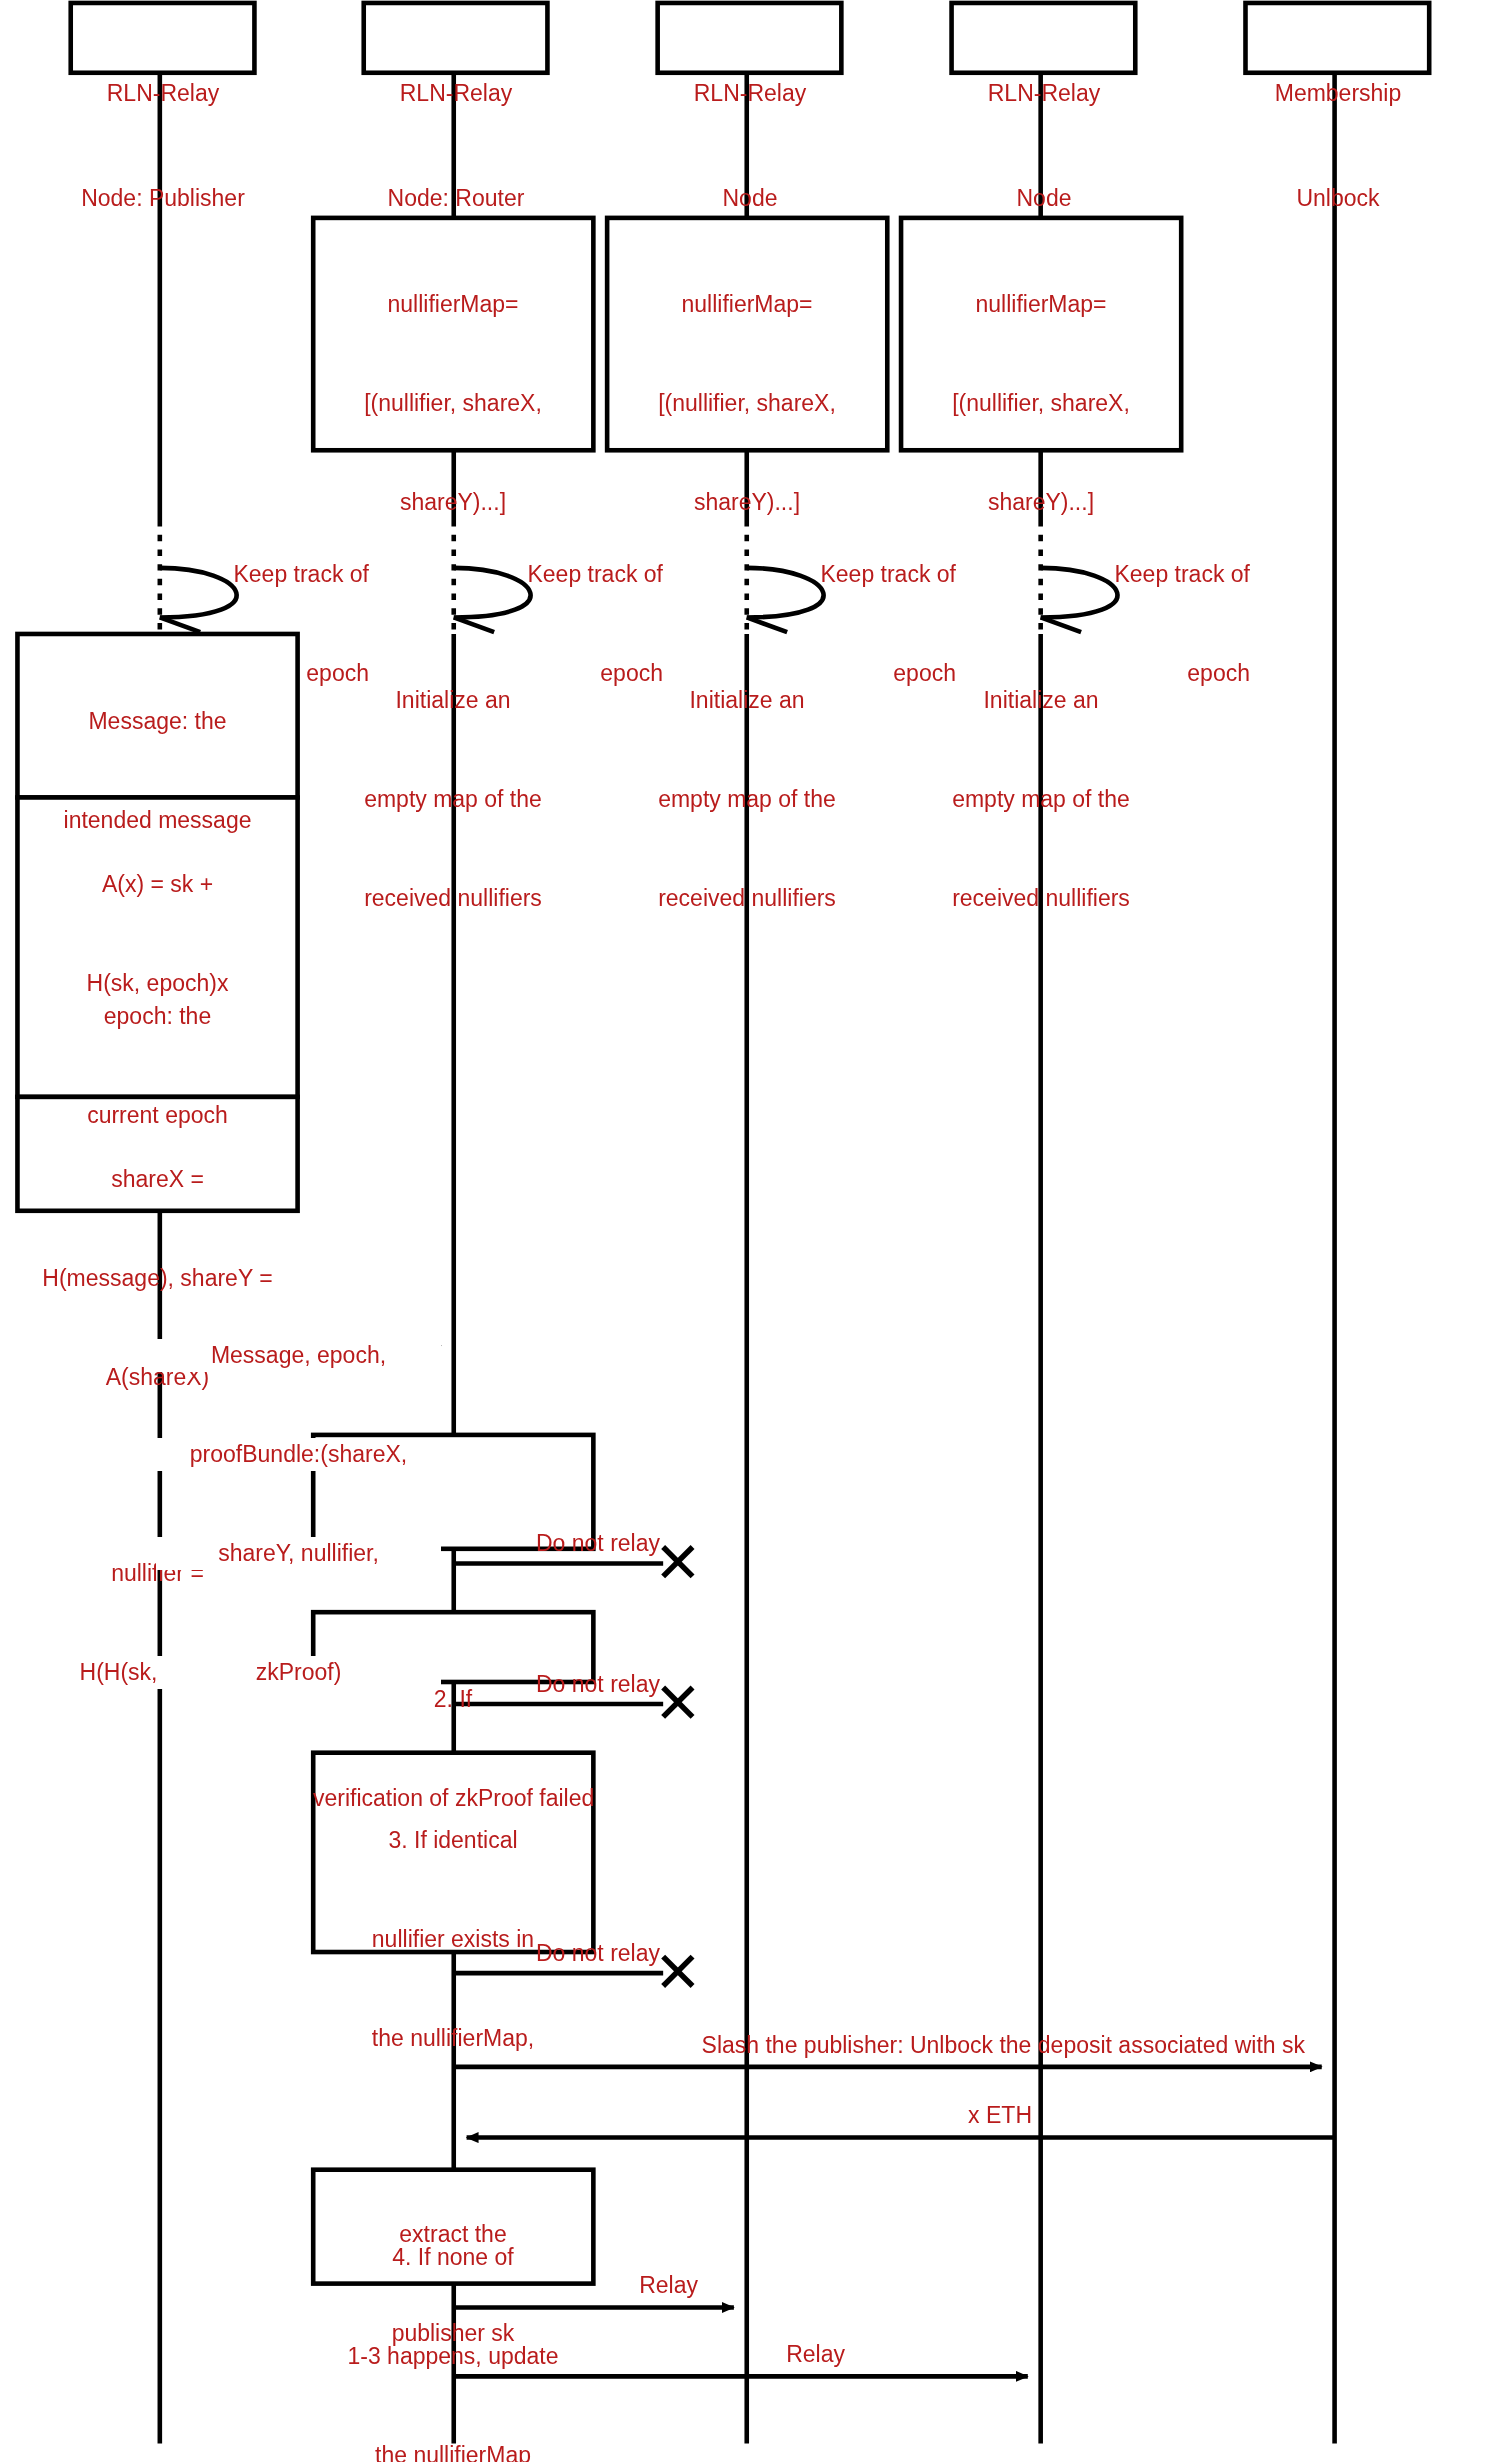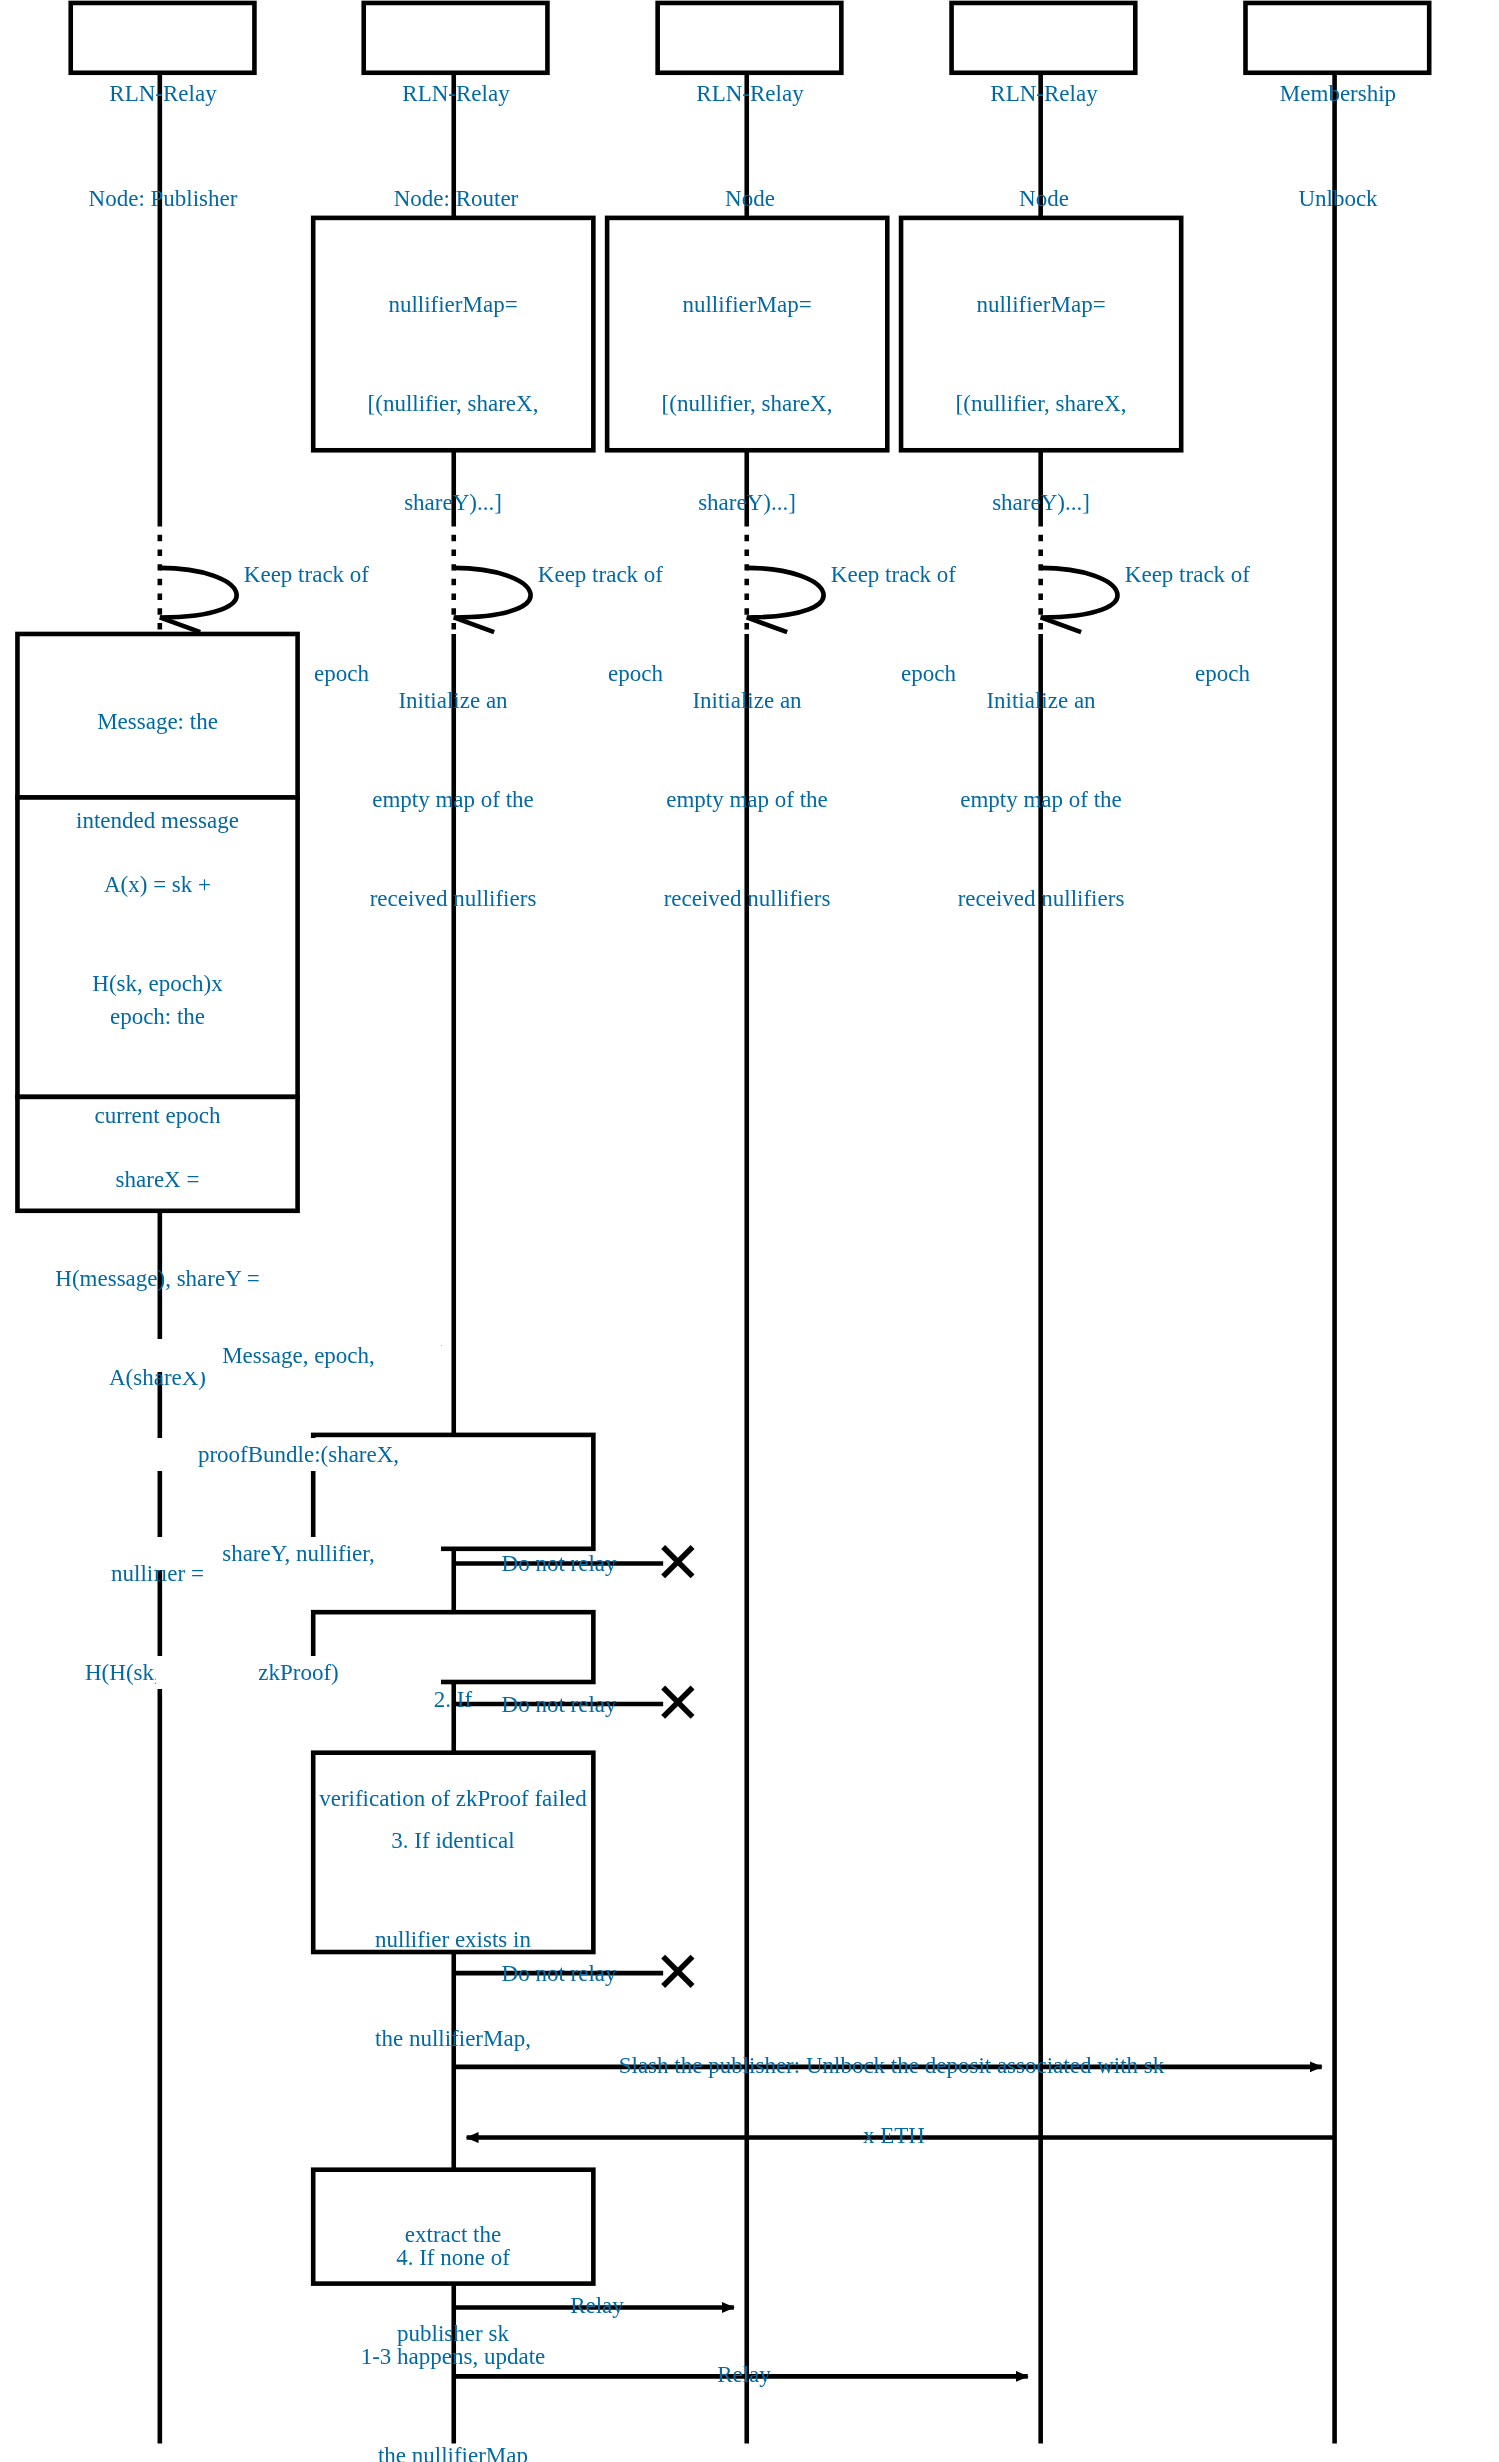--- a/index.html
+++ b/index.html
@@ -20,27 +20,27 @@
   }
   #diagram-svg {
     position: absolute;
     left: 0;
     top: 0;
     width: 1499px;
     height: 2462px;
   }
   .lbl {
     position: absolute;
-    font-family: Liberation Serif, serif;
+    font-family: Liberation Sans, sans-serif;
     font-size: 23px;
     line-height: 33px;
-    color: #0369a1;
+    color: #b91c1c;
     white-space: pre;
   }
-  .lbl.ctr { text-align: center; margin-top: 20px; }
+  .lbl.ctr { text-align: right; }
   .lbl.lft { text-align: right; }
   .hdr-text {
     font-size: 23px;
     line-height: 35px;
     text-align: center;
   }
   .note-text {
     font-size: 23px;
     line-height: 33px;
     text-align: center;

